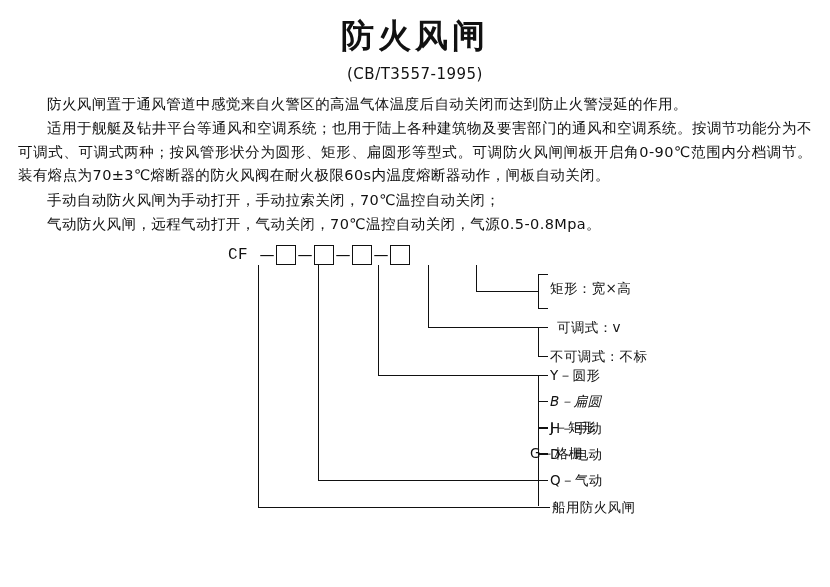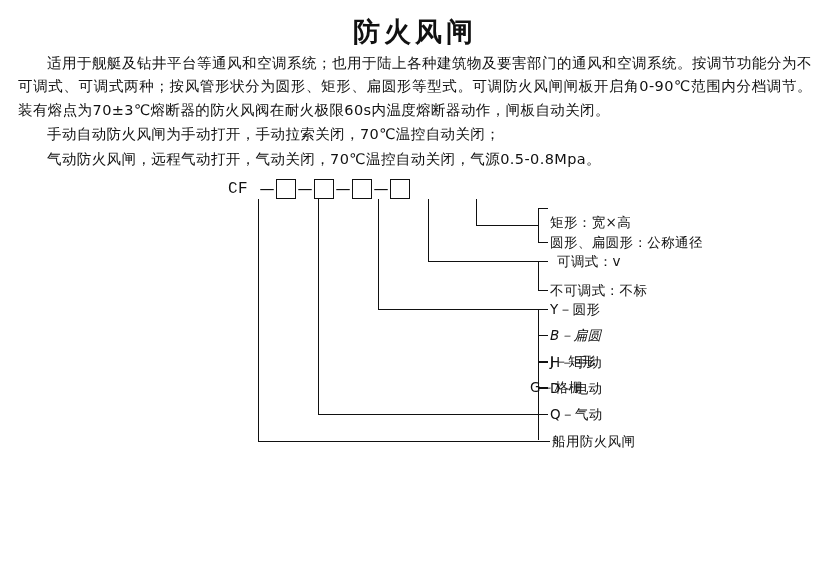--- a/index.html
+++ b/index.html
@@ -17,21 +17,21 @@
   }
   .page {
     position: relative;
     width: 830px;
     height: 587px;
     box-sizing: border-box;
     padding: 8px 18px 0 18px;
   }
   .doc-title {
     text-align: center;
-    font-size: 27px;
+    font-size: 33px;
     font-weight: bold;
     letter-spacing: 4px;
     margin: 6px 0 2px 0;
     font-family: "DejaVu Sans", sans-serif;
   }
   .doc-subtitle {
     text-align: center;
     font-size: 15px;
     margin: 6px 0 10px 0;
     letter-spacing: 0.5px;
@@ -101,22 +101,24 @@
     border-left: 1.3px solid #111;
     width: 0;
   }
 </style>
 </head>
 <body>
 
 <div class="page">
 
   <div class="doc-title">防火风闸</div>
+  <div class="doc-subtitle">(CB/T3557-1995)</div>
 
   <div class="body-text">
+    <p>防火风闸置于通风管道中感觉来自火警区的高温气体温度后自动关闭而达到防止火警浸延的作用。</p>
     <p>适用于舰艇及钻井平台等通风和空调系统；也用于陆上各种建筑物及要害部门的通风和空调系统。按调节功能分为不可调式、可调式两种；按风管形状分为圆形、矩形、扁圆形等型式。可调防火风闸闸板开启角0-90℃范围内分档调节。装有熔点为70±3℃熔断器的防火风阀在耐火极限60s内温度熔断器动作，闸板自动关闭。</p>
     <p>手动自动防火风闸为手动打开，手动拉索关闭，70℃温控自动关闭；</p>
     <p>气动防火风闸，远程气动打开，气动关闭，70℃温控自动关闭，气源0.5-0.8Mpa。</p>
   </div>
 
   <div class="diagram">
 
     <div class="code-row">
       <span class="cf">CF</span>
       <span class="dash">—</span>
@@ -128,21 +130,20 @@
       <span class="dash">—</span>
       <span class="box"></span>
     </div>
 
     <div class="vline" style="left:458px; top:20px; height:26px;"></div>
     <div class="hline" style="left:458px; top:46px; width:62px;"></div>
     <div class="brace" style="left:520px; top:29px; height:34px;"></div>
     <div class="hline" style="left:520px; top:29px; width:10px;"></div>
     <div class="hline" style="left:520px; top:63px; width:10px;"></div>
     <div class="leader-label" style="left:532px; top:35px;">矩形：宽×高</div>
-    <div class="leader-label" style="left:532px; top:55px;">圆形、扁圆形：公称通径</div>
 
     <div class="vline" style="left:410px; top:20px; height:62px;"></div>
     <div class="hline" style="left:410px; top:82px; width:110px;"></div>
     <div class="brace" style="left:520px; top:82px; height:29px;"></div>
     <div class="hline" style="left:520px; top:111px; width:10px;"></div>
     <div class="hline" style="left:520px; top:82px; width:10px;"></div>
     <div class="leader-label" style="left:539px; top:74px;">可调式：v</div>
     <div class="leader-label" style="left:532px; top:103px;">不可调式：不标</div>
 
     <div class="vline" style="left:360px; top:20px; height:110px;"></div>

